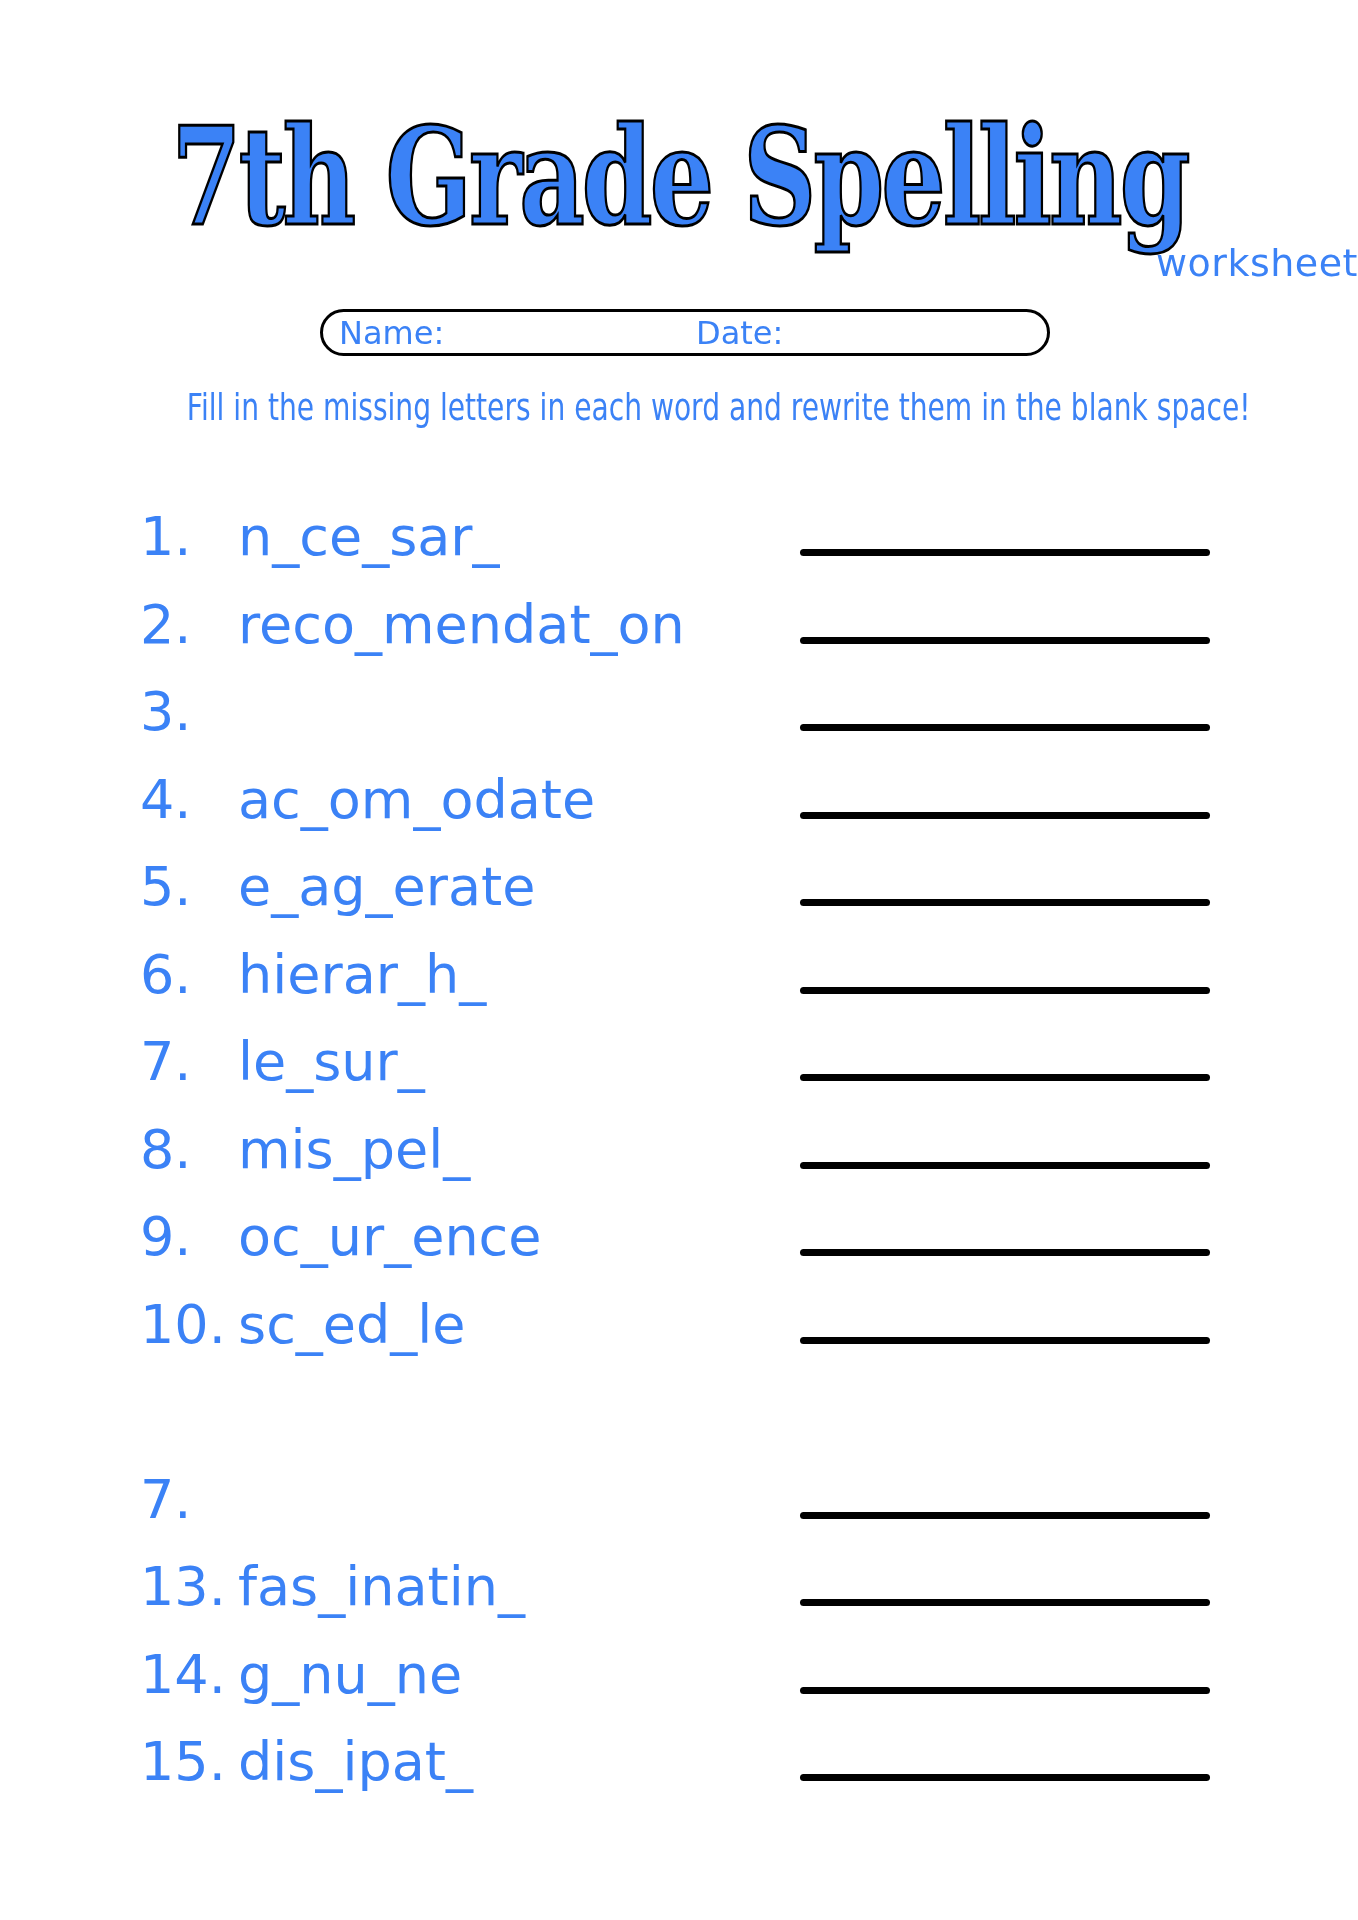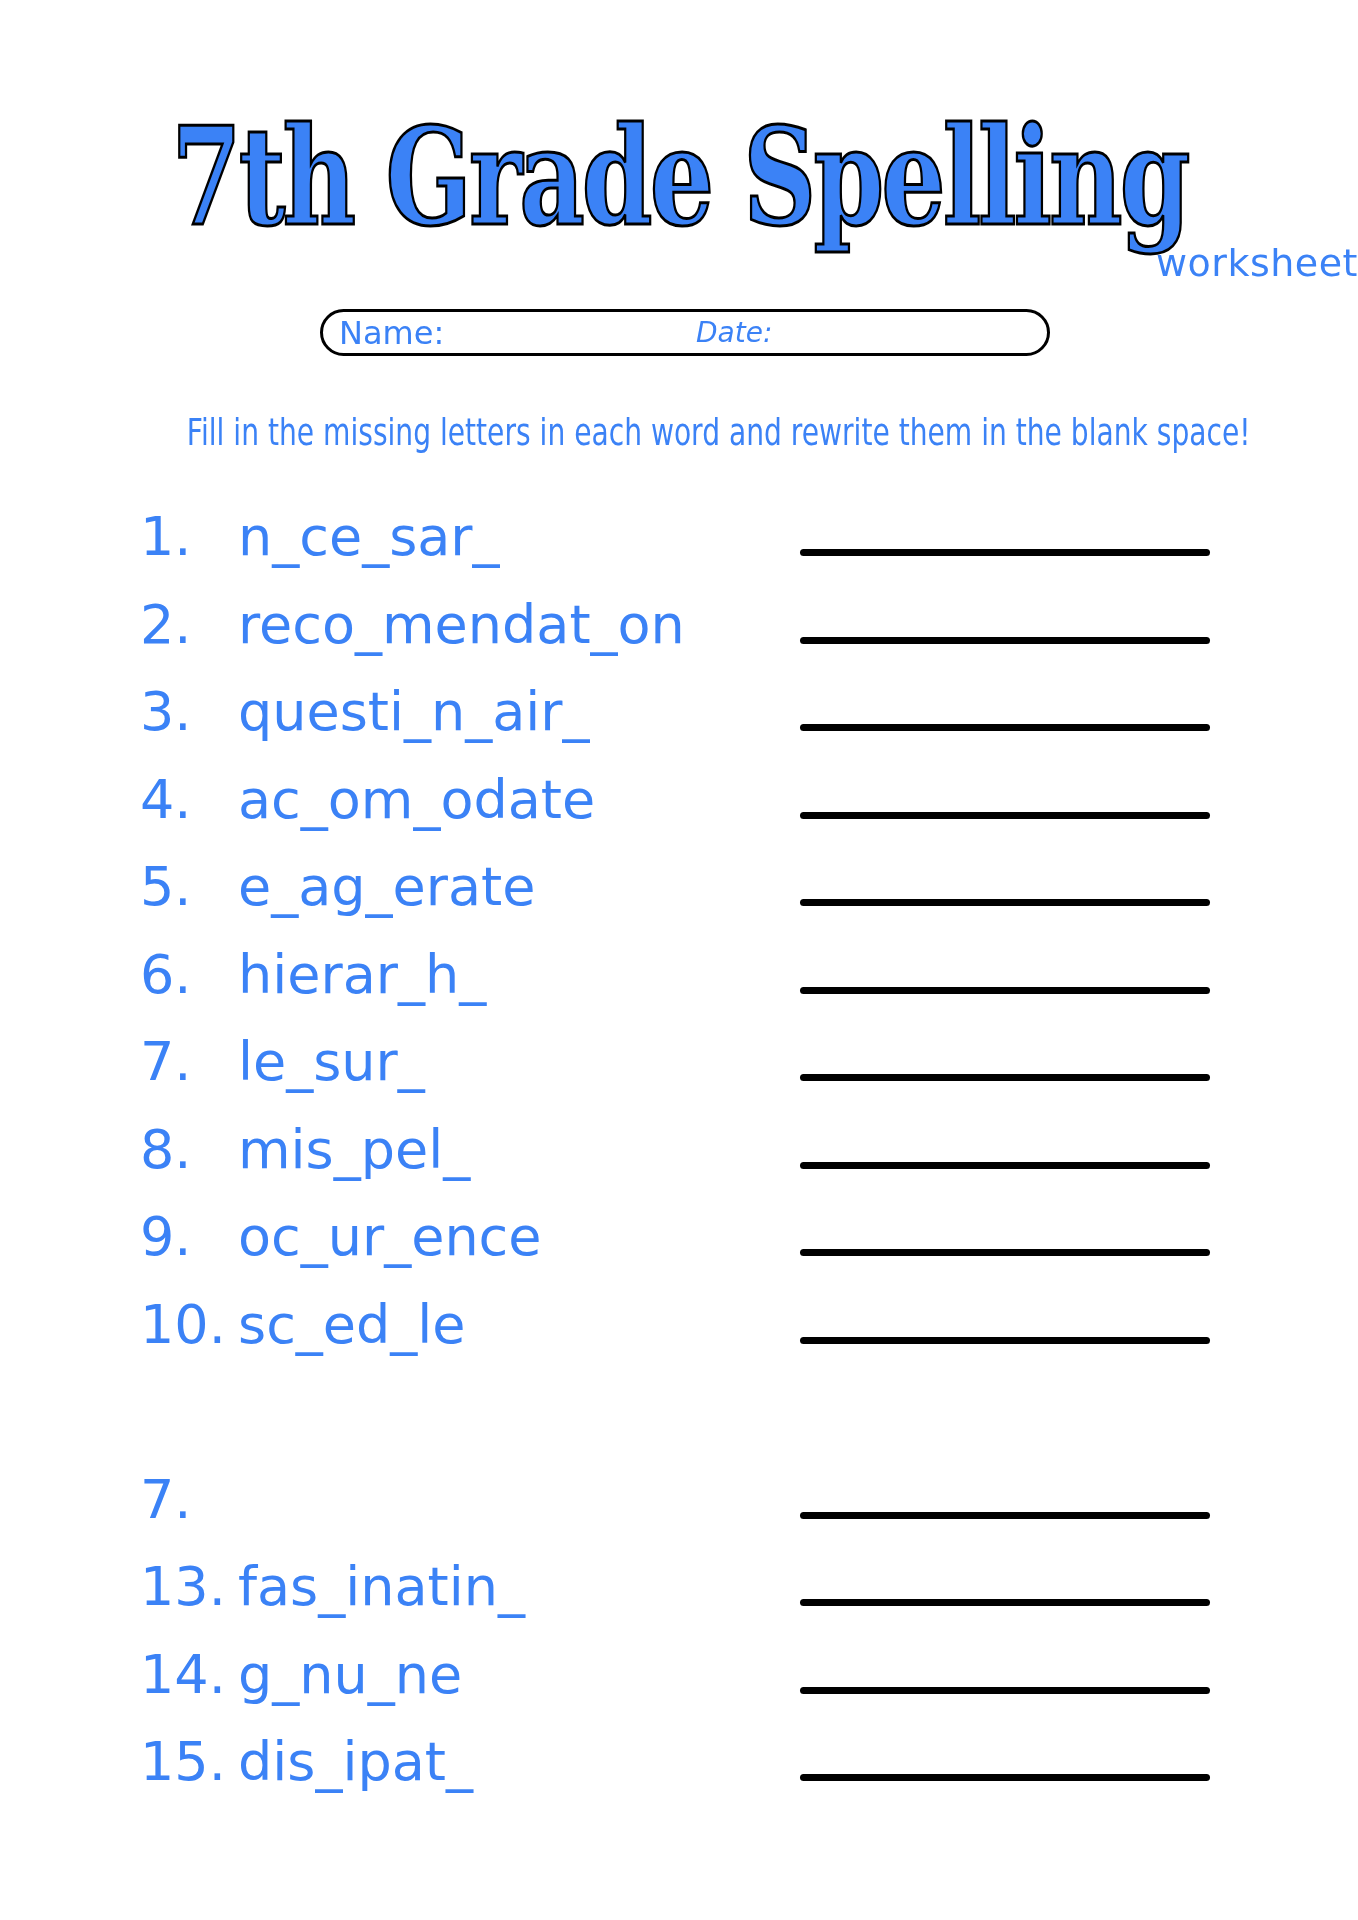--- a/index.html
+++ b/index.html
@@ -52,28 +52,27 @@
     align-items: center;
   }
   .name-label {
     position: absolute;
     left: 16px;
     font-size: 32px;
   }
   .date-label {
     position: absolute;
     left: 373px;
-    font-size: 28px;
-    font-style: italic;
+    font-size: 32px;
   }
 
   
   .instruction {
     position: absolute;
-    top: 400px; left: 0; right: 0;
+    top: 375px; left: 0; right: 0;
     text-align: right;
     font-size: 38px;
     white-space: nowrap;
   }
   .instruction .squeeze {
     display: inline-block;
     transform: scaleX(0.74);
     transform-origin: center;
   }
 
@@ -121,21 +120,20 @@
     </div>
 
     <div class="row" style="top:587px">
       <span class="num">2.</span>
       <span class="word">reco_mendat_on</span>
       <div class="answer-line"></div>
     </div>
 
     <div class="row" style="top:674px">
       <span class="num">3.</span>
-      <span class="word">questi_n_air_</span>
       <div class="answer-line"></div>
     </div>
 
     <div class="row" style="top:762px">
       <span class="num">4.</span>
       <span class="word">ac_om_odate</span>
       <div class="answer-line"></div>
     </div>
 
     <div class="row" style="top:849px">

